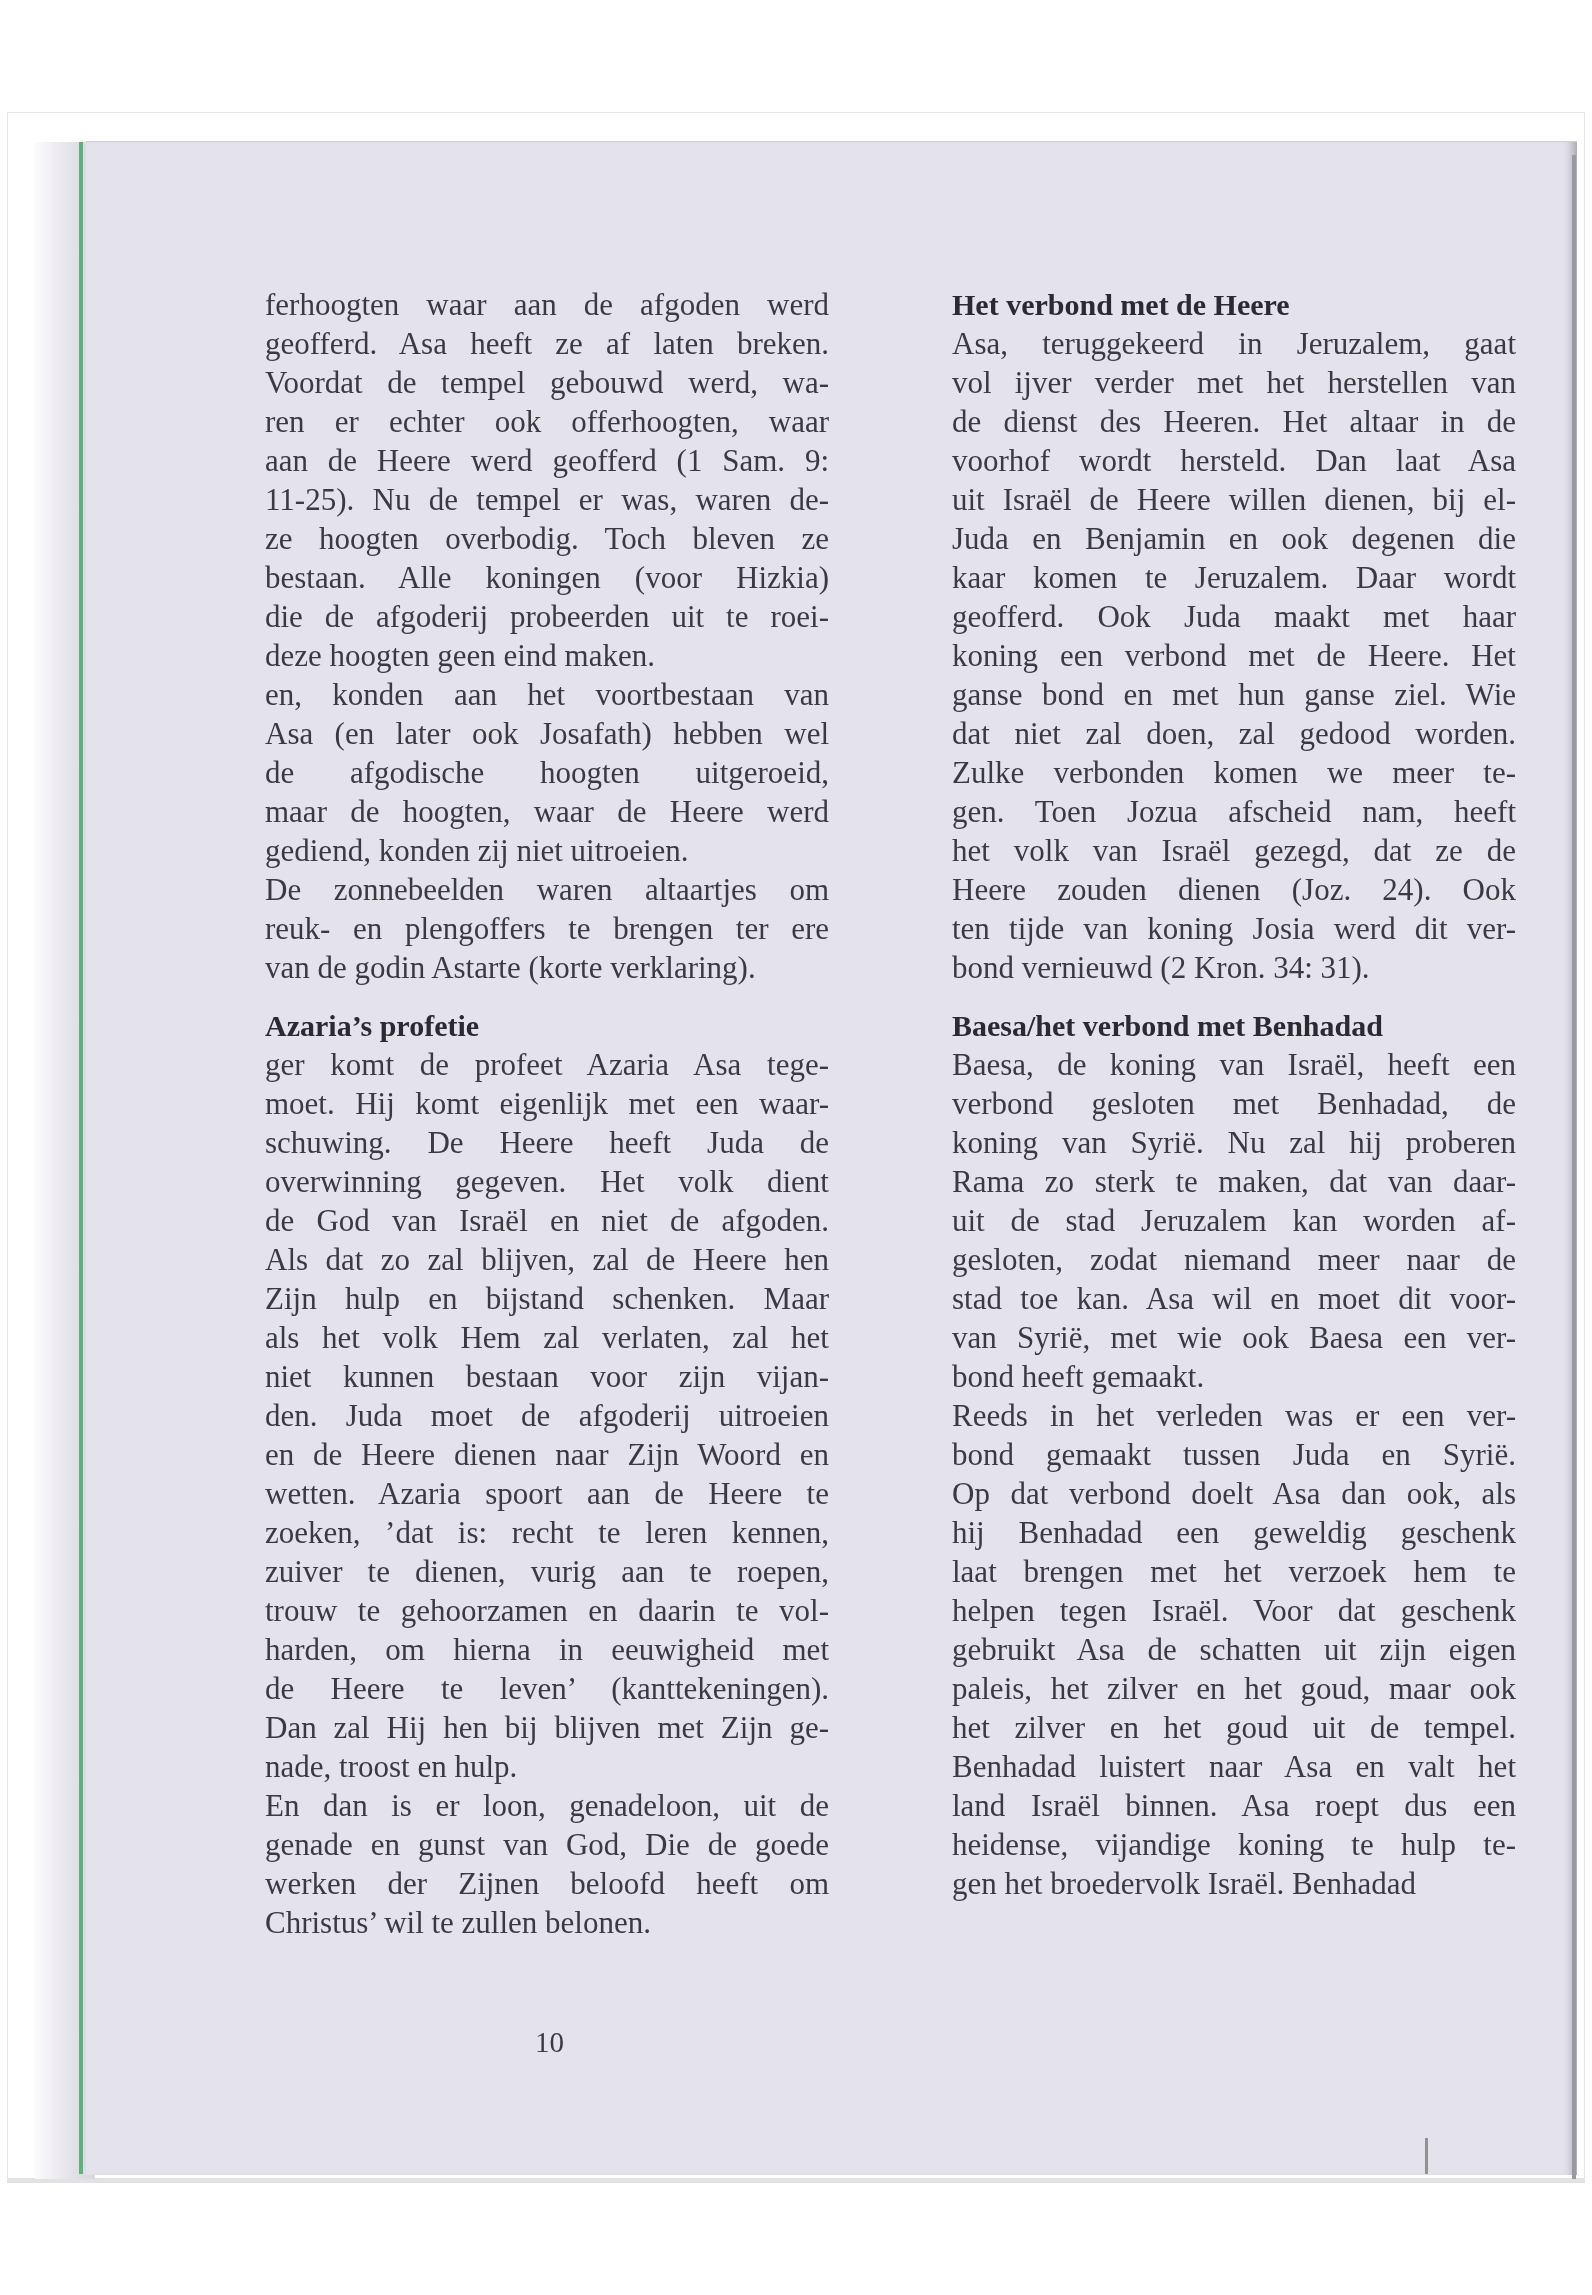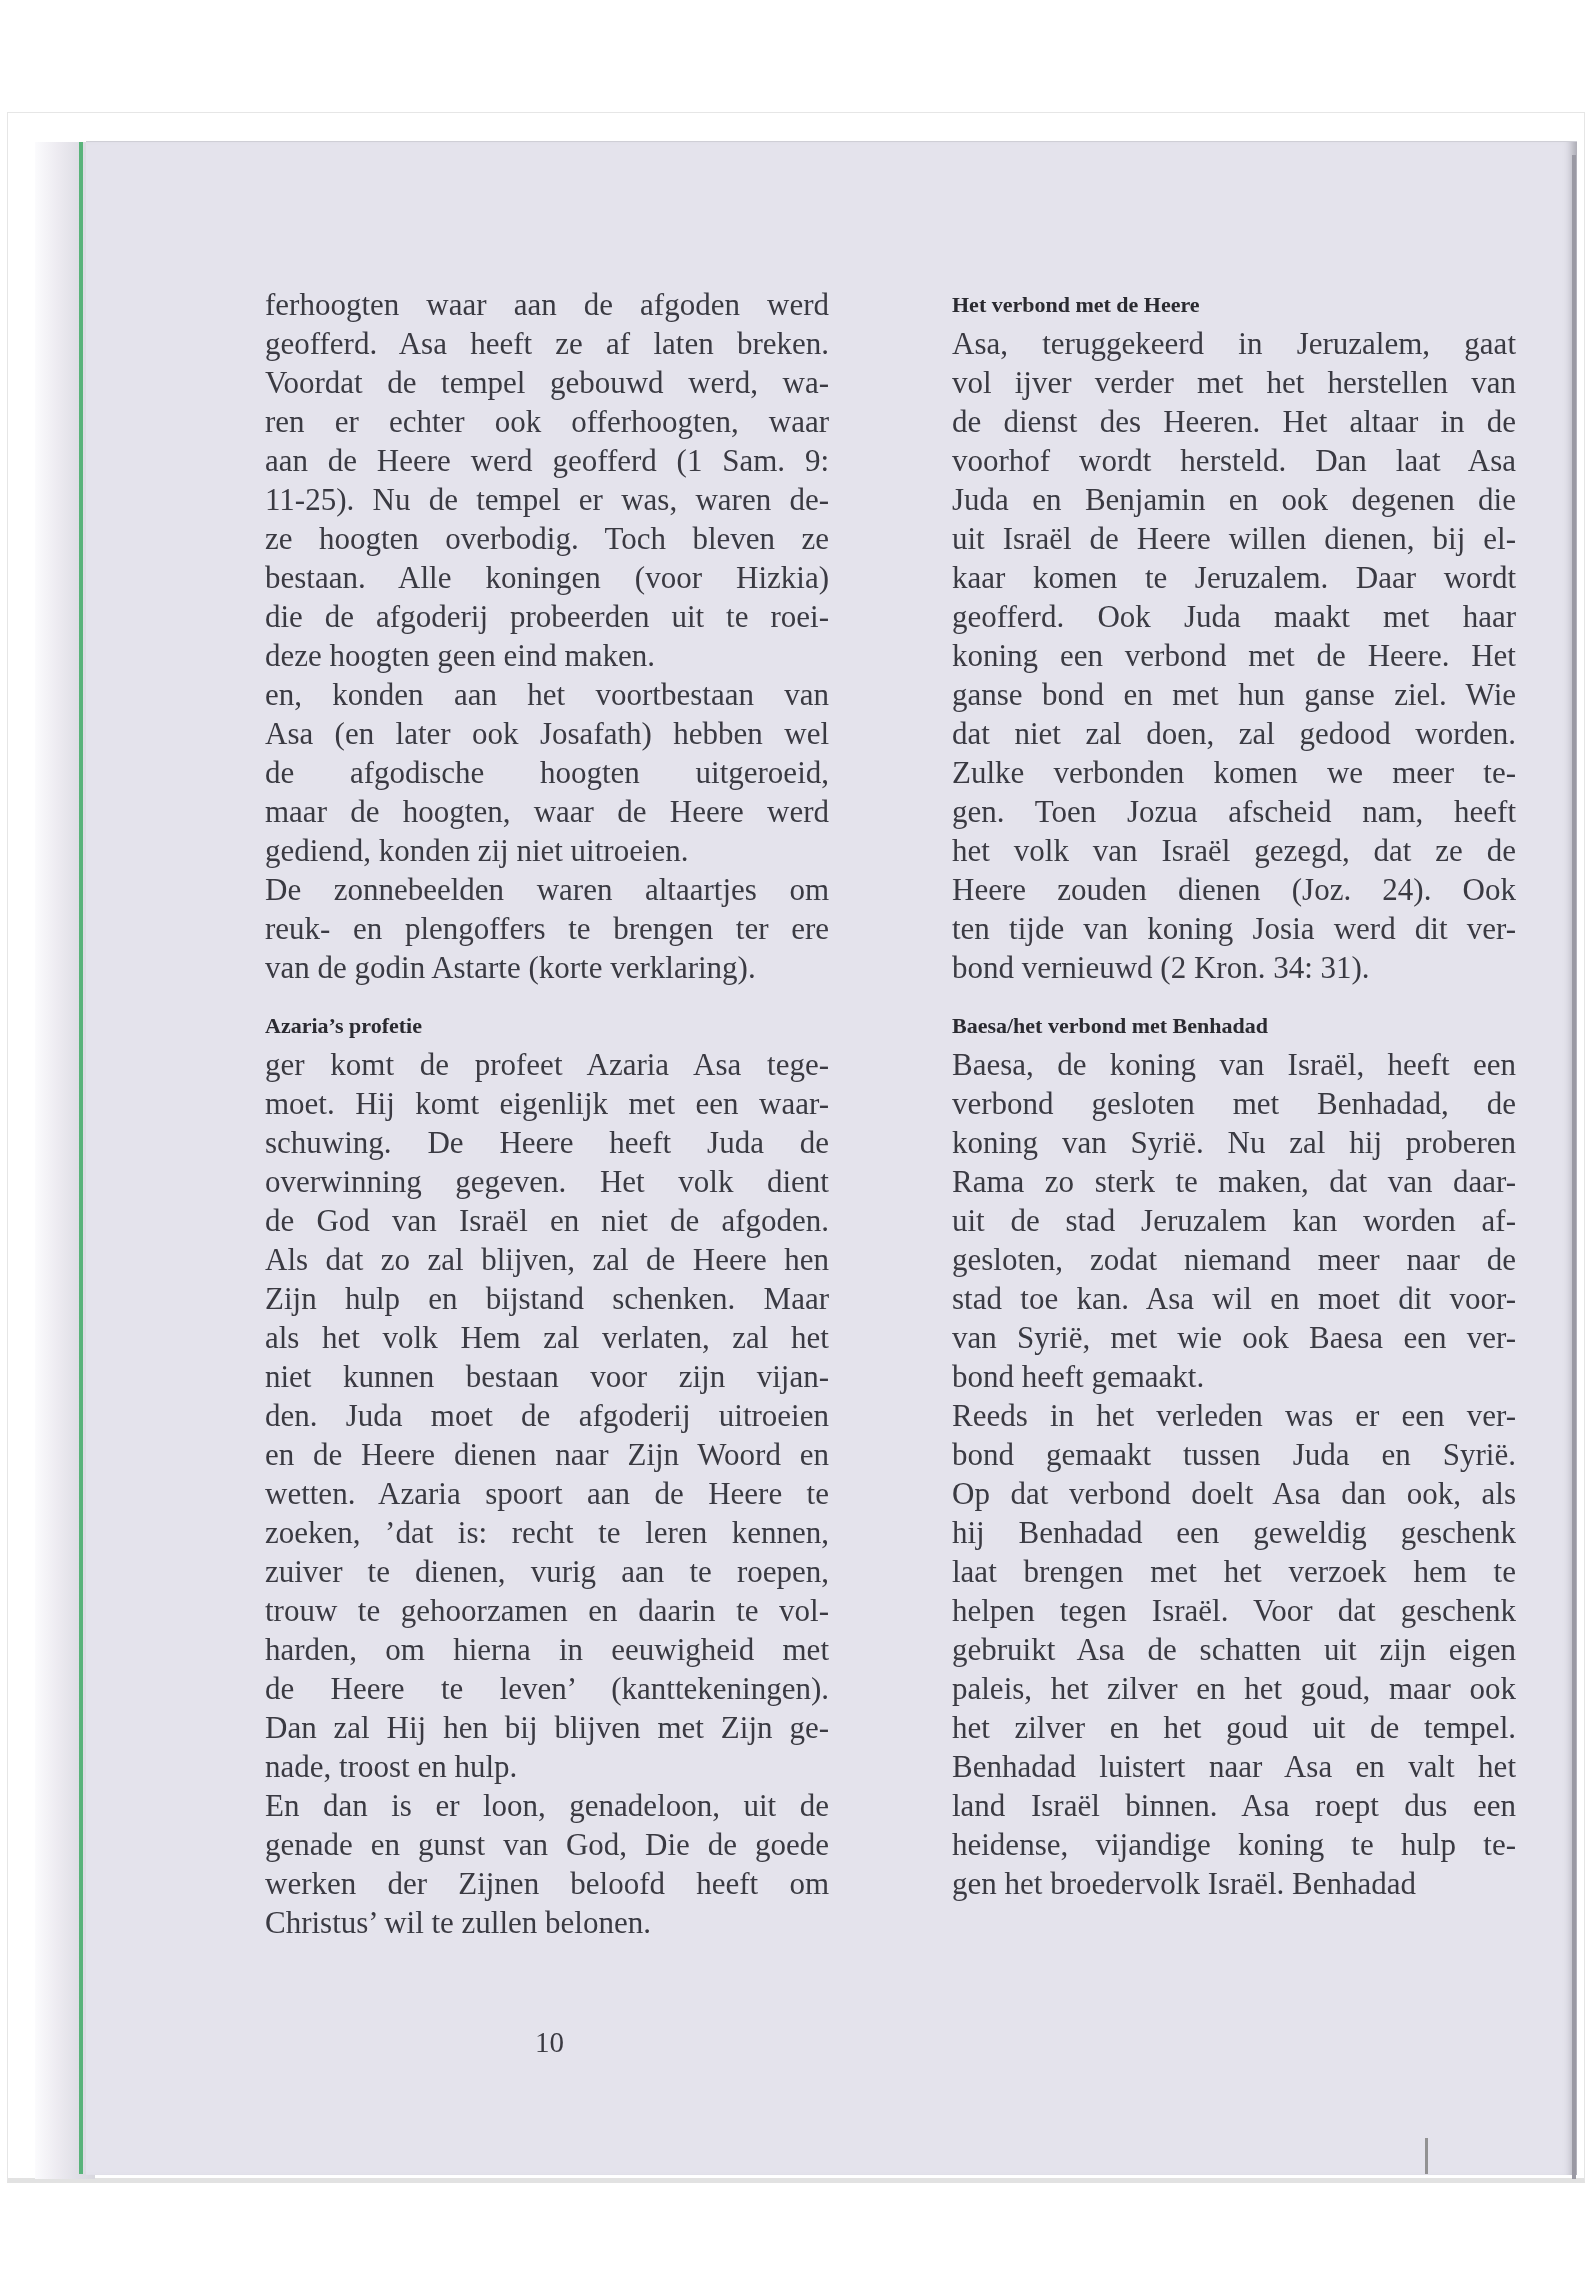--- a/index.html
+++ b/index.html
@@ -32,21 +32,21 @@
     position:absolute; top:285px; width:564px;
     font-size:31px; line-height:39px; color:#3a3a42; text-align:justify;
   }
   .col-left { left:265px; }
   .col-right { left:952px; }
   .line {
     display:block; white-space:nowrap; text-align:justify; text-align-last:justify; height:39px;
   }
   .line.last { text-align-last:left; }
   .heading {
-    display:block; font-weight:bold; color:#2a2a30; white-space:nowrap; height:39px; font-size:22px;
+    display:block; font-weight:bold; color:#2a2a30; white-space:nowrap; height:39px; font-size:30px;
   }
   .gap { display:block; height:19px; }
   .page-number {
     position:absolute; left:535px; top:2026px; width:52px; text-align:left;
     font-size:29px; color:#3a3a42;
   }
   .margin-mark {
     position:absolute; left:1425px; top:2138px; width:2.6px; height:36px; background:#7d7d7d; opacity:0.8;
   }
 </style>
@@ -116,22 +116,22 @@
     </div>
 </div>
 
 <div class="column col-right">
   <span class="heading">Het verbond met de Heere</span>
   <div>
       <span class="line">Asa, teruggekeerd in Jeruzalem, gaat</span>
       <span class="line">vol ijver verder met het herstellen van</span>
       <span class="line">de dienst des Heeren. Het altaar in de</span>
       <span class="line">voorhof wordt hersteld. Dan laat Asa</span>
+      <span class="line">uit Israël de Heere willen dienen, bij el-</span>
       <span class="line">Juda en Benjamin en ook degenen die</span>
-      <span class="line">uit Israël de Heere willen dienen, bij el-</span>
       <span class="line">kaar komen te Jeruzalem. Daar wordt</span>
       <span class="line">geofferd. Ook Juda maakt met haar</span>
       <span class="line">koning een verbond met de Heere. Het</span>
       <span class="line">ganse bond en met hun ganse ziel. Wie</span>
       <span class="line">dat niet zal doen, zal gedood worden.</span>
       <span class="line">Zulke verbonden komen we meer te-</span>
       <span class="line">gen. Toen Jozua afscheid nam, heeft</span>
       <span class="line">het volk van Israël gezegd, dat ze de</span>
       <span class="line">Heere zouden dienen (Joz. 24). Ook</span>
       <span class="line">ten tijde van koning Josia werd dit ver-</span>

